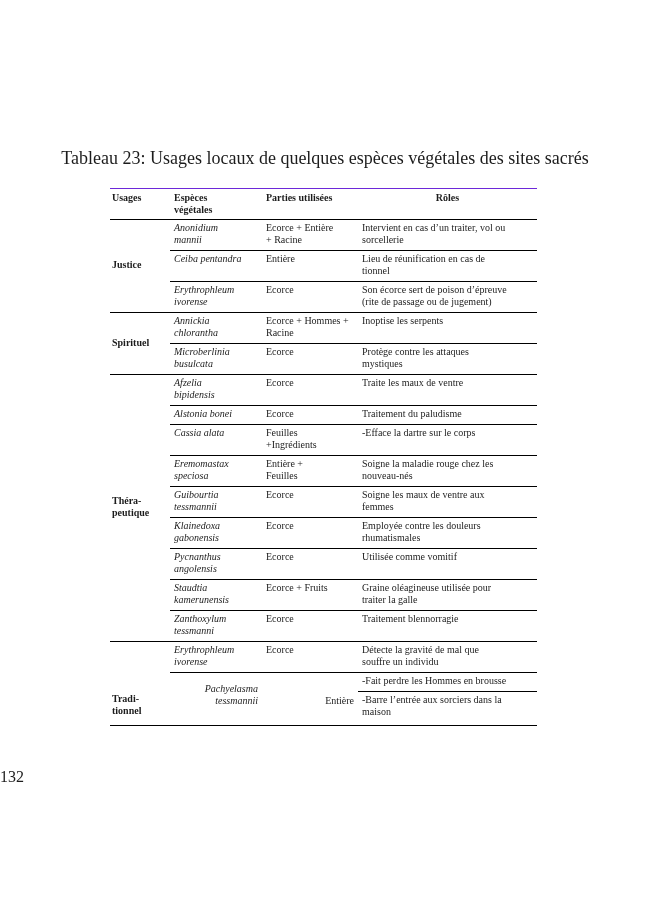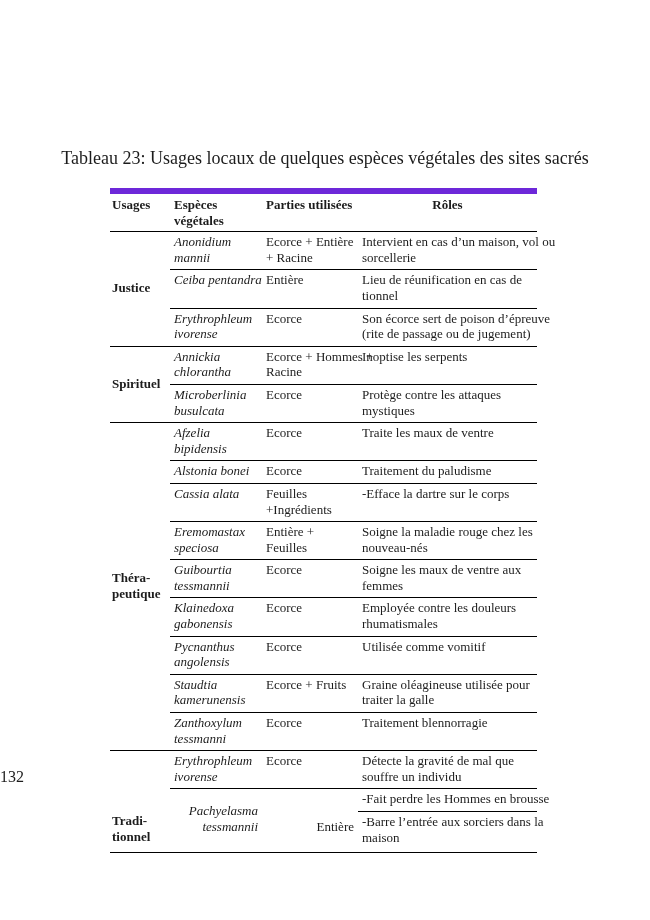--- a/index.html
+++ b/index.html
@@ -19,23 +19,23 @@
     padding-top: 151px;
     text-align: center;
     font-size: 18px;
     line-height: 15px;
   }
   table.tbl {
     margin: 22px 0 0 110px;
     border-collapse: collapse;
     table-layout: fixed;
     width: 427px;
-    border-top: 6px solid #6d28d9;
+    border-top: 1px solid #6d28d9;
     border-bottom: 1px solid #000;
-    font-size: 13px;
+    font-size: 10px;
     line-height: 1.2;
   }
   .tbl th, .tbl td {
     vertical-align: top;
     text-align: left;
     padding: 2px 4px 4px 4px;
     white-space: pre;
     overflow: visible;
   }
   .tbl thead th {
@@ -94,21 +94,21 @@
       </tr>
     </thead>
     <tbody>
 
       <tr>
         <td class="usage" rowspan="3">Justice</td>
         <td class="species">Anonidium
 mannii</td>
         <td class="parts">Ecorce + Entière
 + Racine</td>
-        <td class="roles">Intervient en cas d’un maison, vol ou
+        <td class="roles">Intervient en cas d’un traiter, vol ou
 sorcellerie</td>
       </tr>
       <tr>
         <td class="species div">Ceiba pentandra</td>
         <td class="parts div">Entière</td>
         <td class="roles div">Lieu de réunification en cas de
 tionnel</td>
       </tr>
       <tr>
         <td class="species div">Erythrophleum

